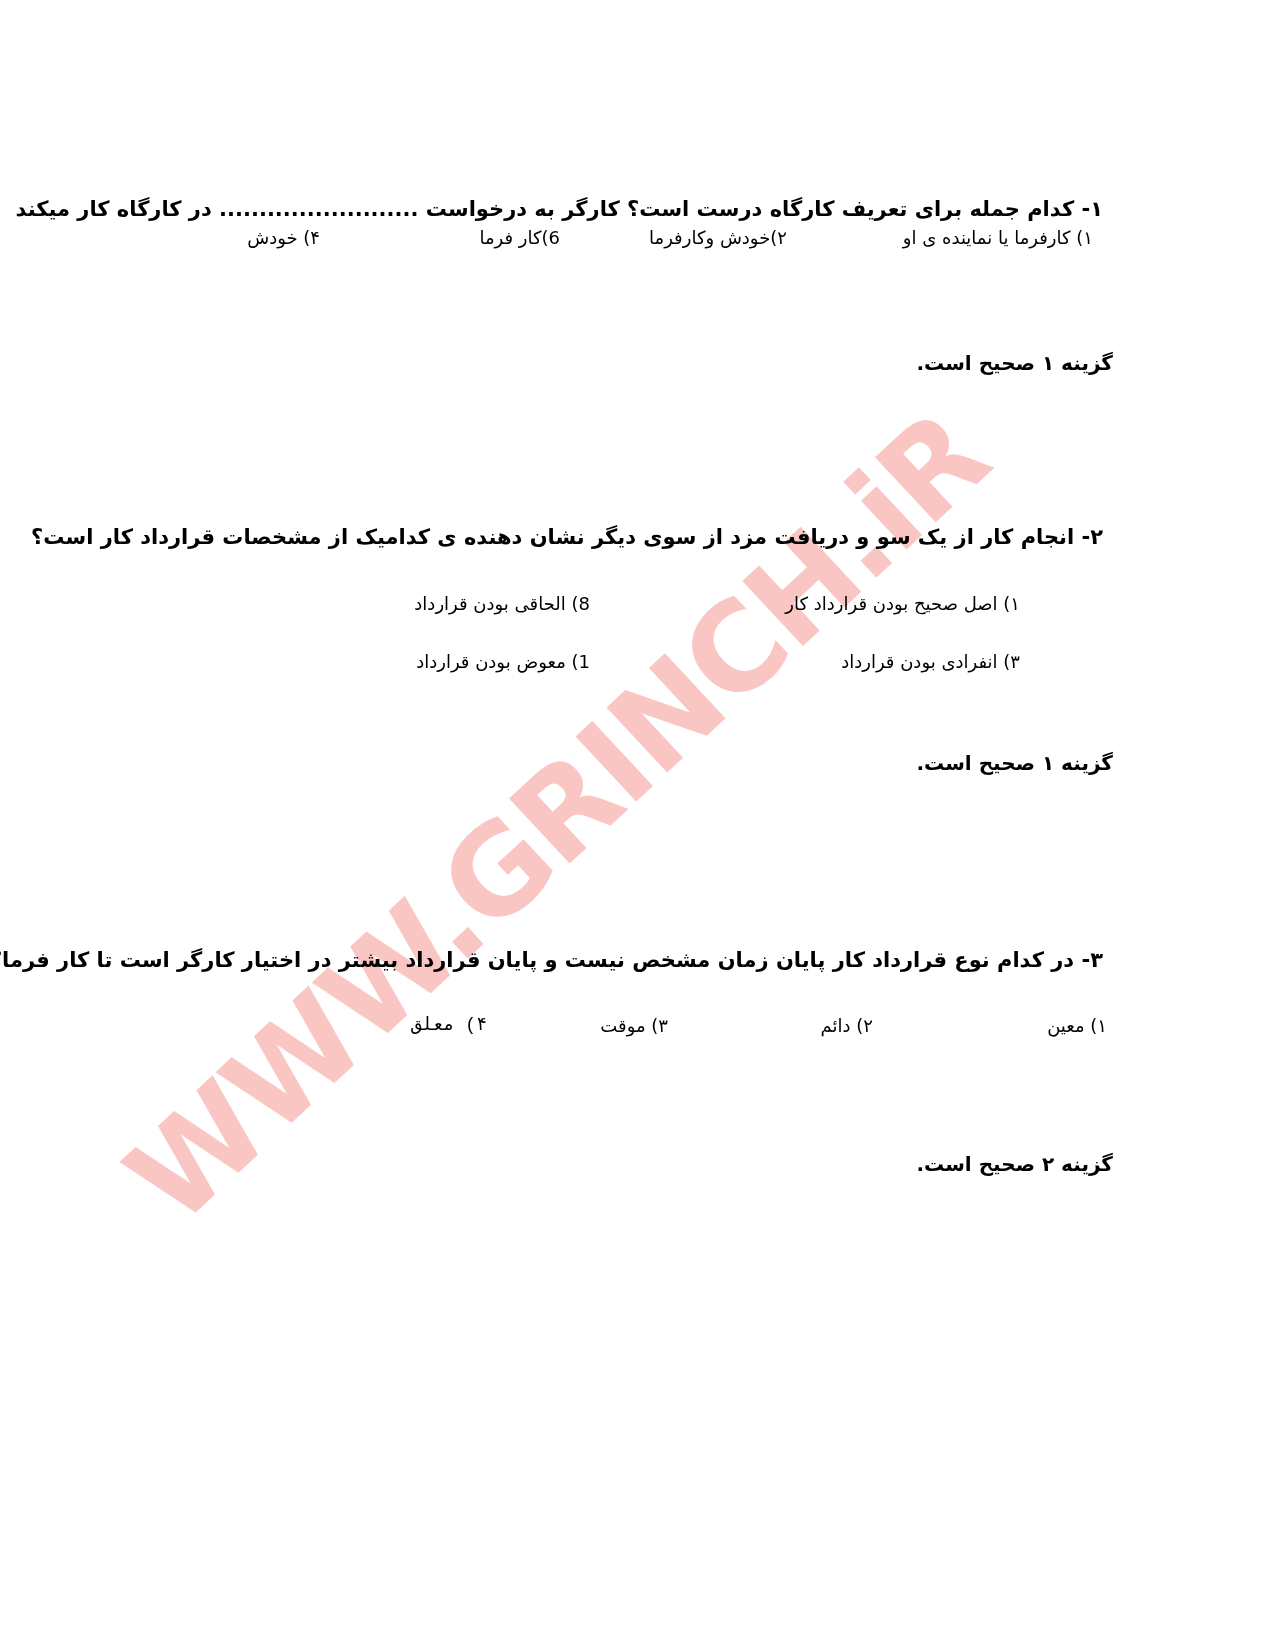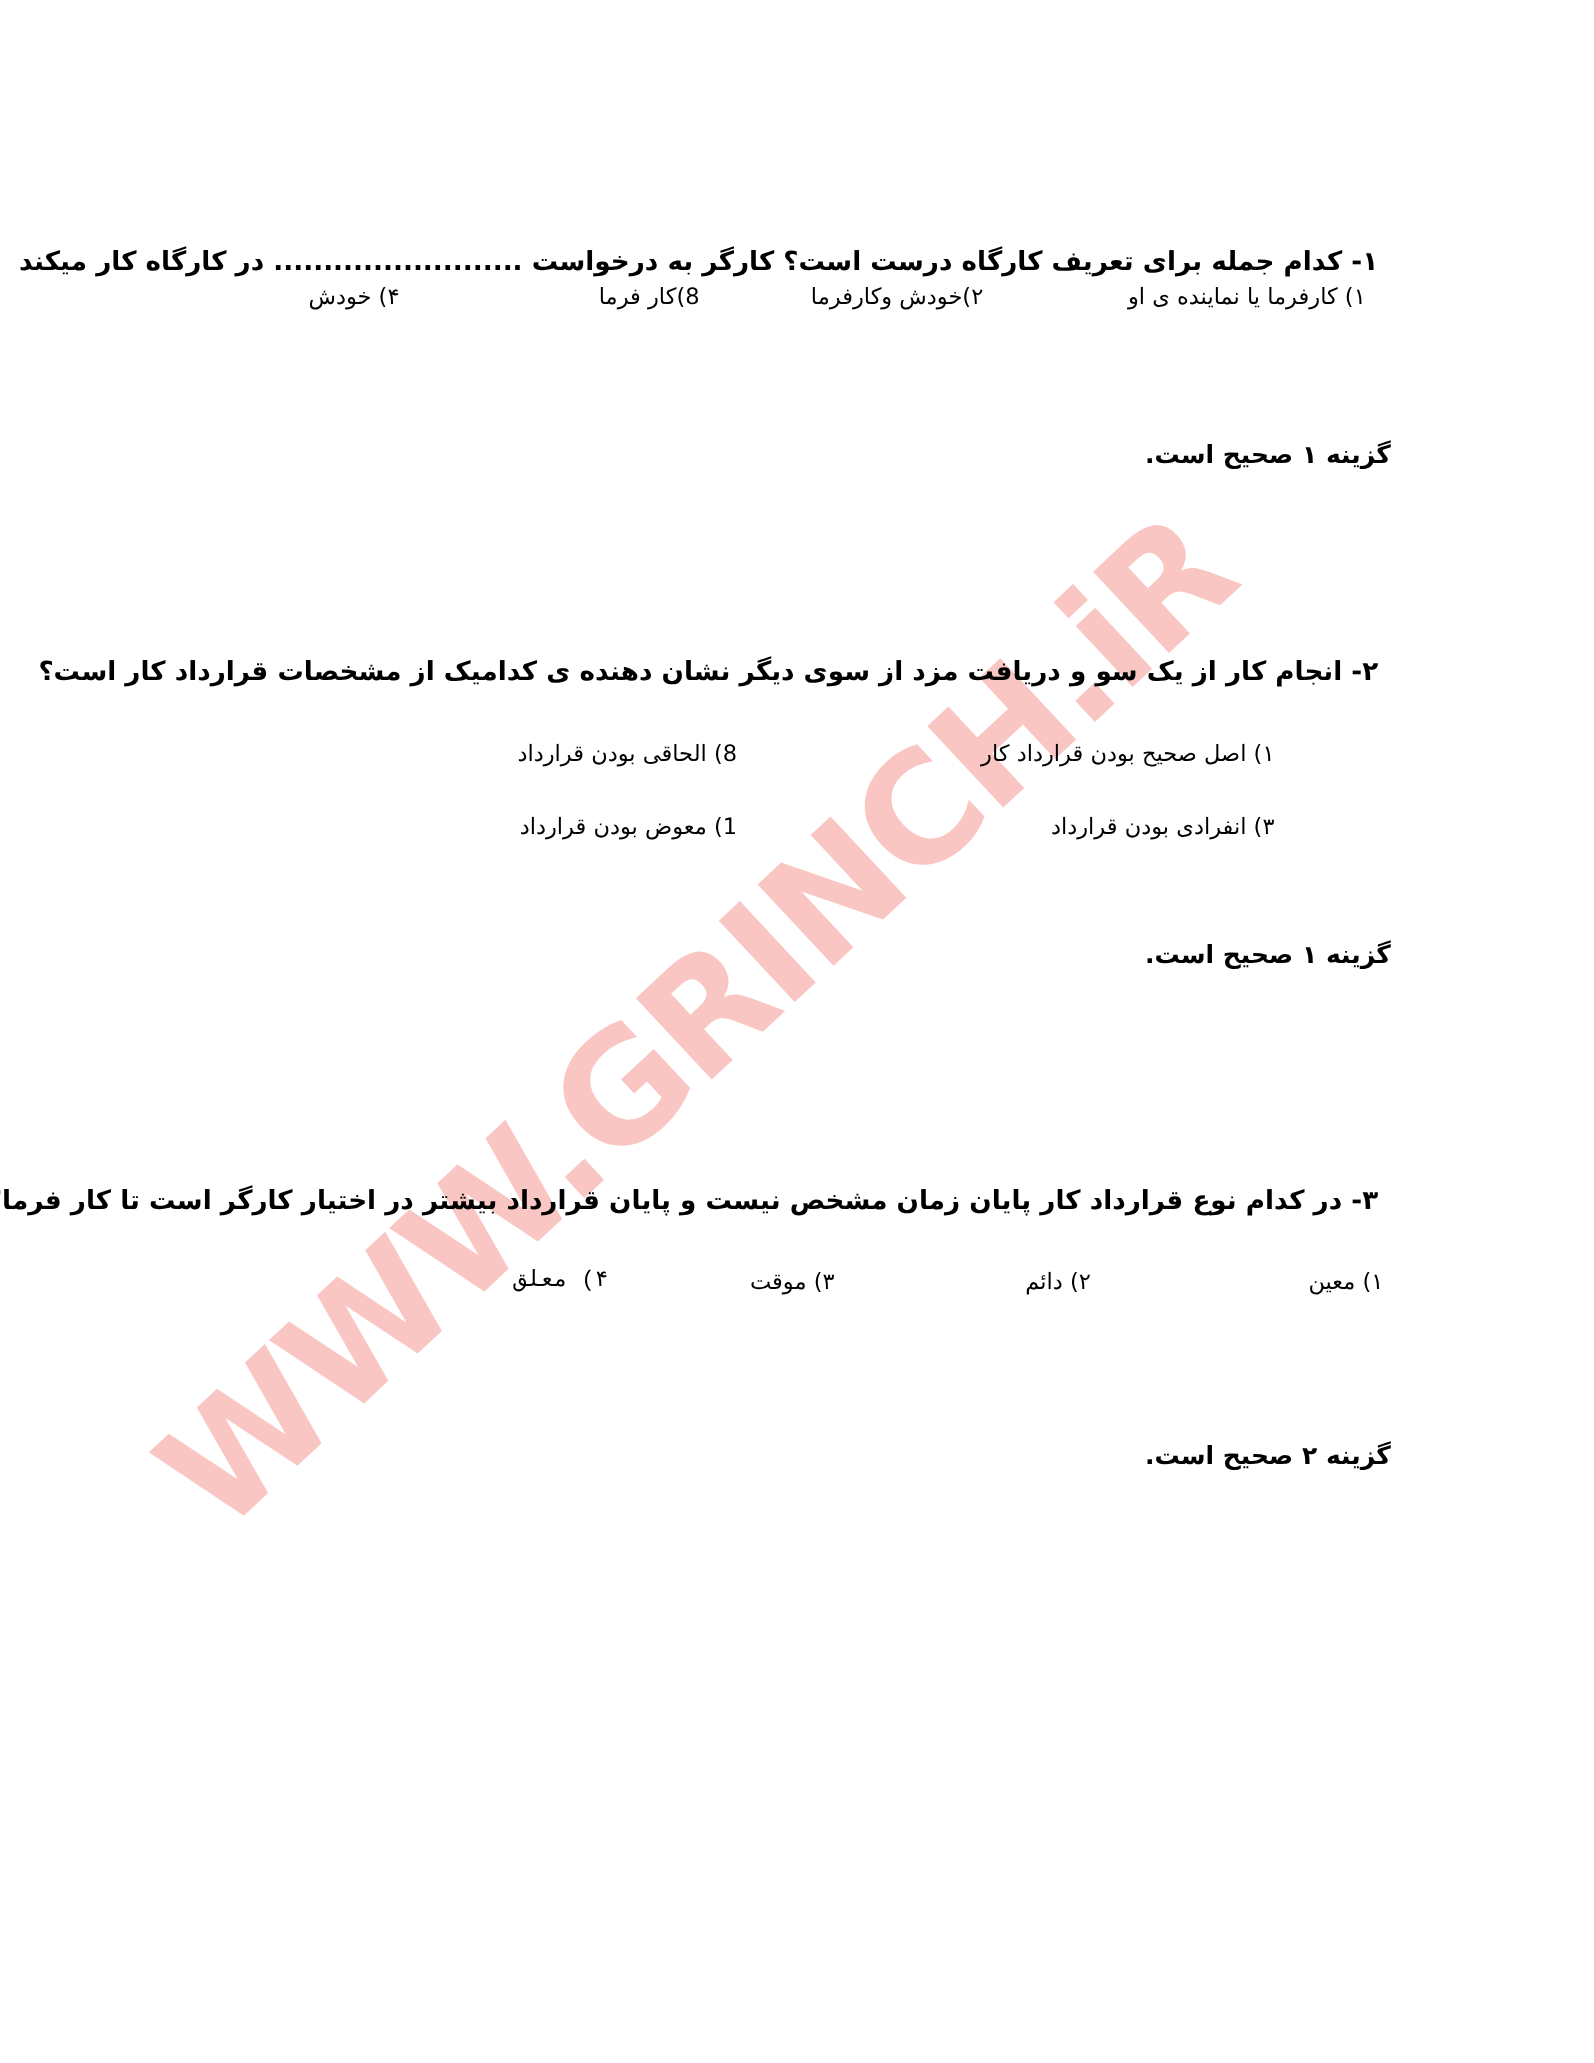--- a/index.html
+++ b/index.html
@@ -58,21 +58,21 @@
 
 <div class="page">
 
   <div class="watermark">WWW.GRINCH.iR</div>
 
   <div class="abs question" style="top:168px; right:172px;margin-top:27px;">۱- کدام جمله برای تعریف کارگاه درست است؟ کارگر به درخواست  ......................... در کارگاه کار میکند</div>
 
   <div>
     <span class="abs option" style="top:226px; right:182px;">۱) کارفرما یا نماینده ی او</span>
     <span class="abs option" style="top:226px; right:488px;">۲)خودش وکارفرما</span>
-    <span class="abs option" style="top:226px; right:715px;">8)کار فرما</span>
+    <span class="abs option" style="top:226px; right:715px;">6)کار فرما</span>
     <span class="abs option" style="top:226px; right:955px;">۴) خودش</span>
   </div>
 
   <div class="abs answer" style="top:350px; right:162px;">گزینه ۱ صحیح است.</div>
 
   <div class="abs question" style="top:523px; right:172px;">۲- انجام کار از یک سو و دریافت مزد از سوی دیگر نشان دهنده ی کدامیک از مشخصات قرارداد کار است؟</div>
 
   <div>
     <span class="abs option" style="top:592px; right:255px;">۱) اصل صحیح بودن قرارداد کار</span>
     <span class="abs option" style="top:592px; right:685px;">8) الحاقی بودن قرارداد</span>

